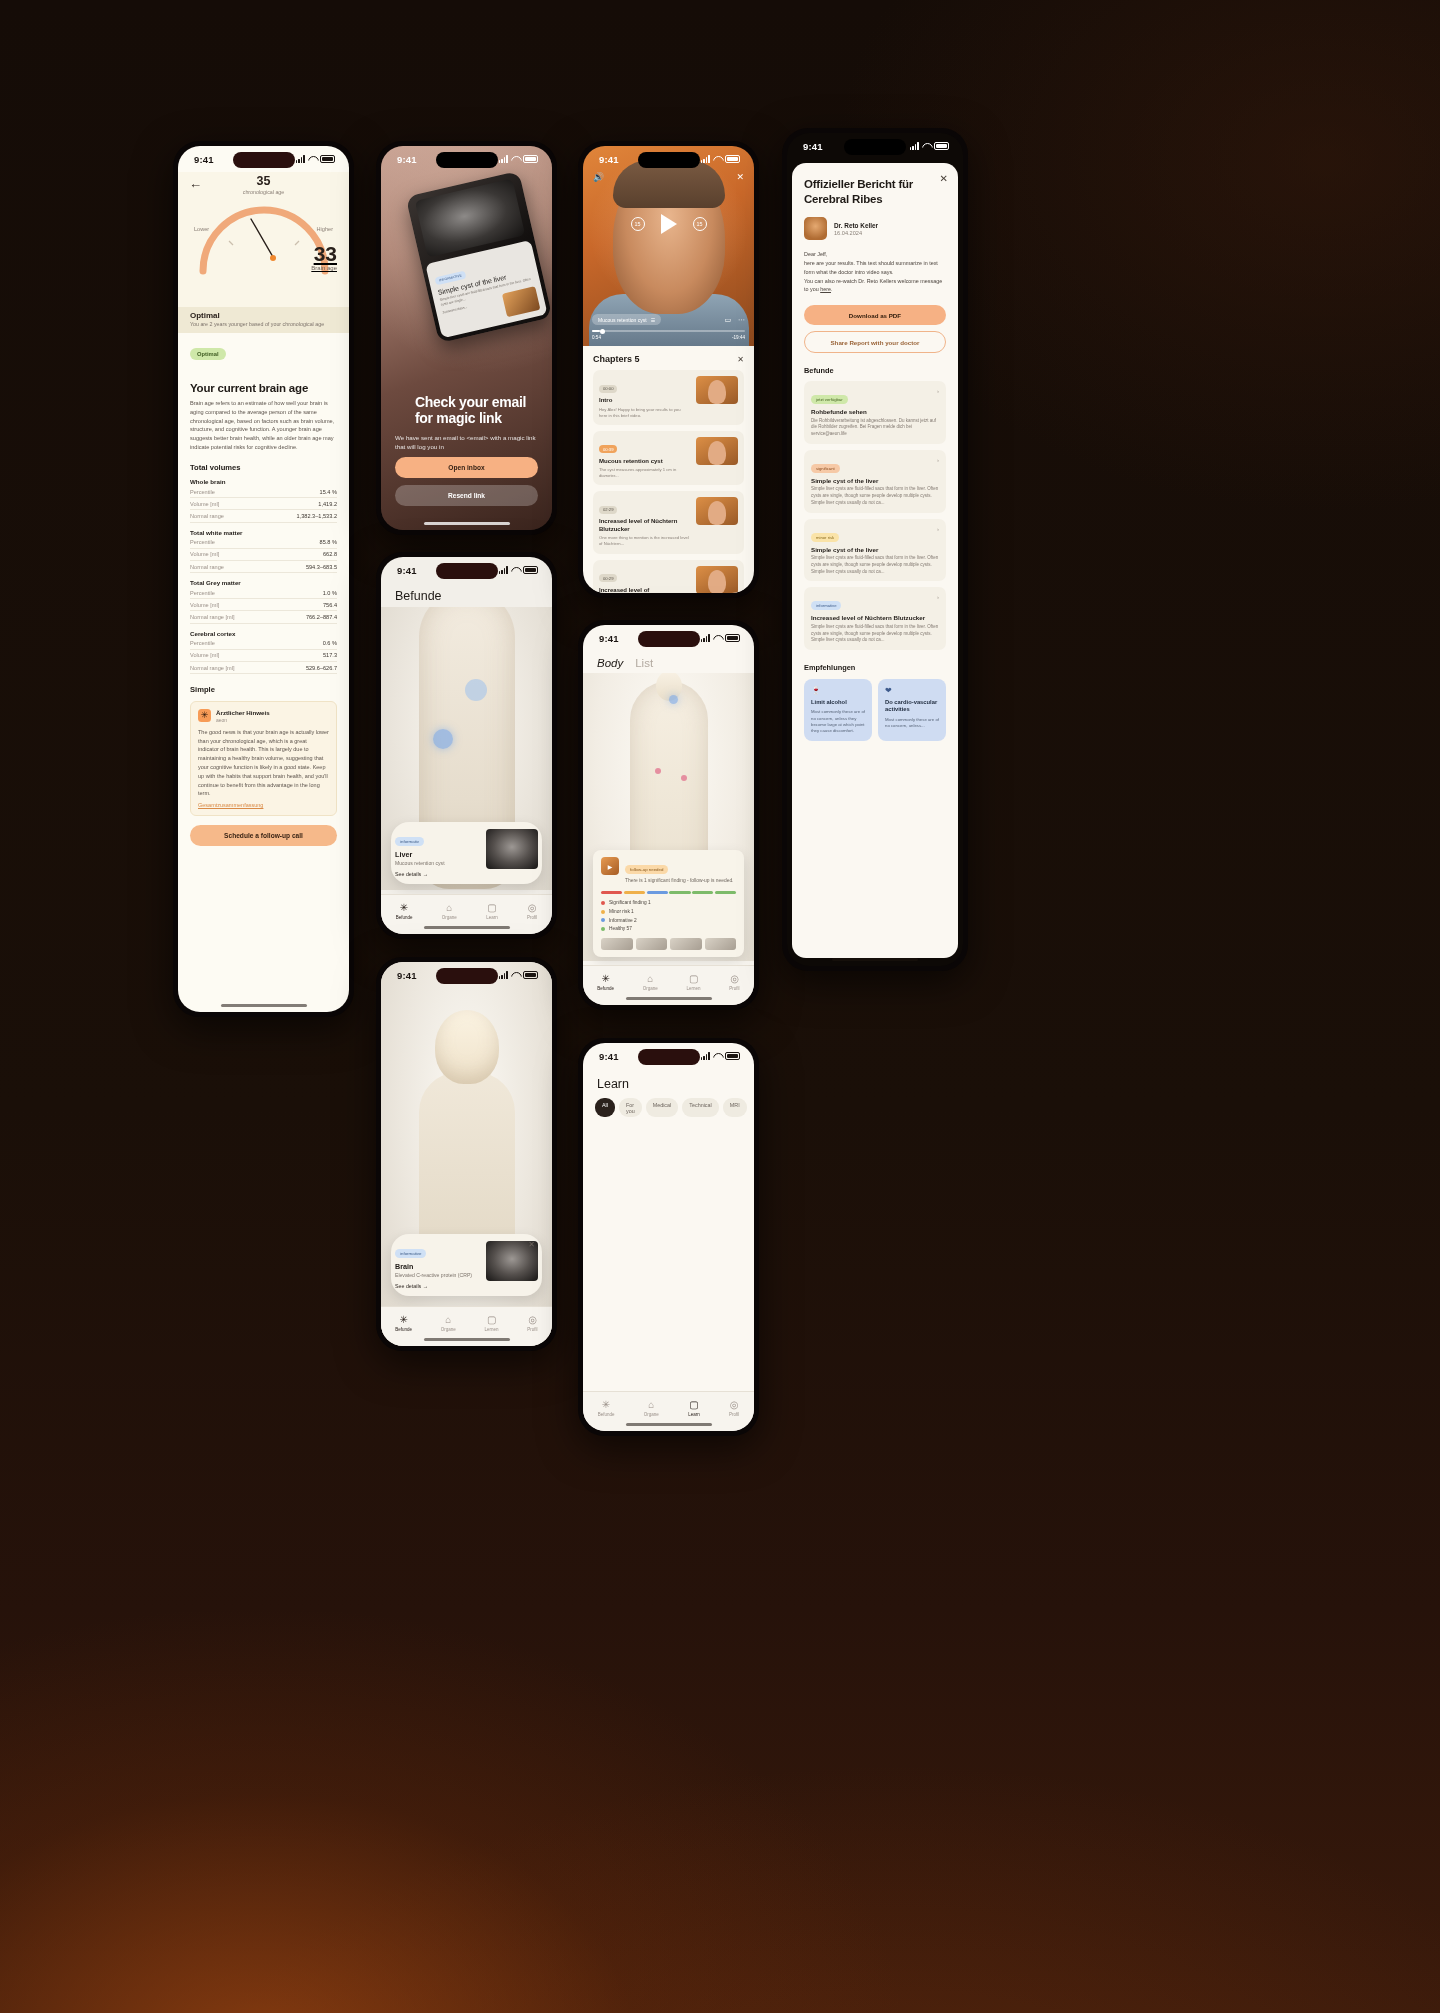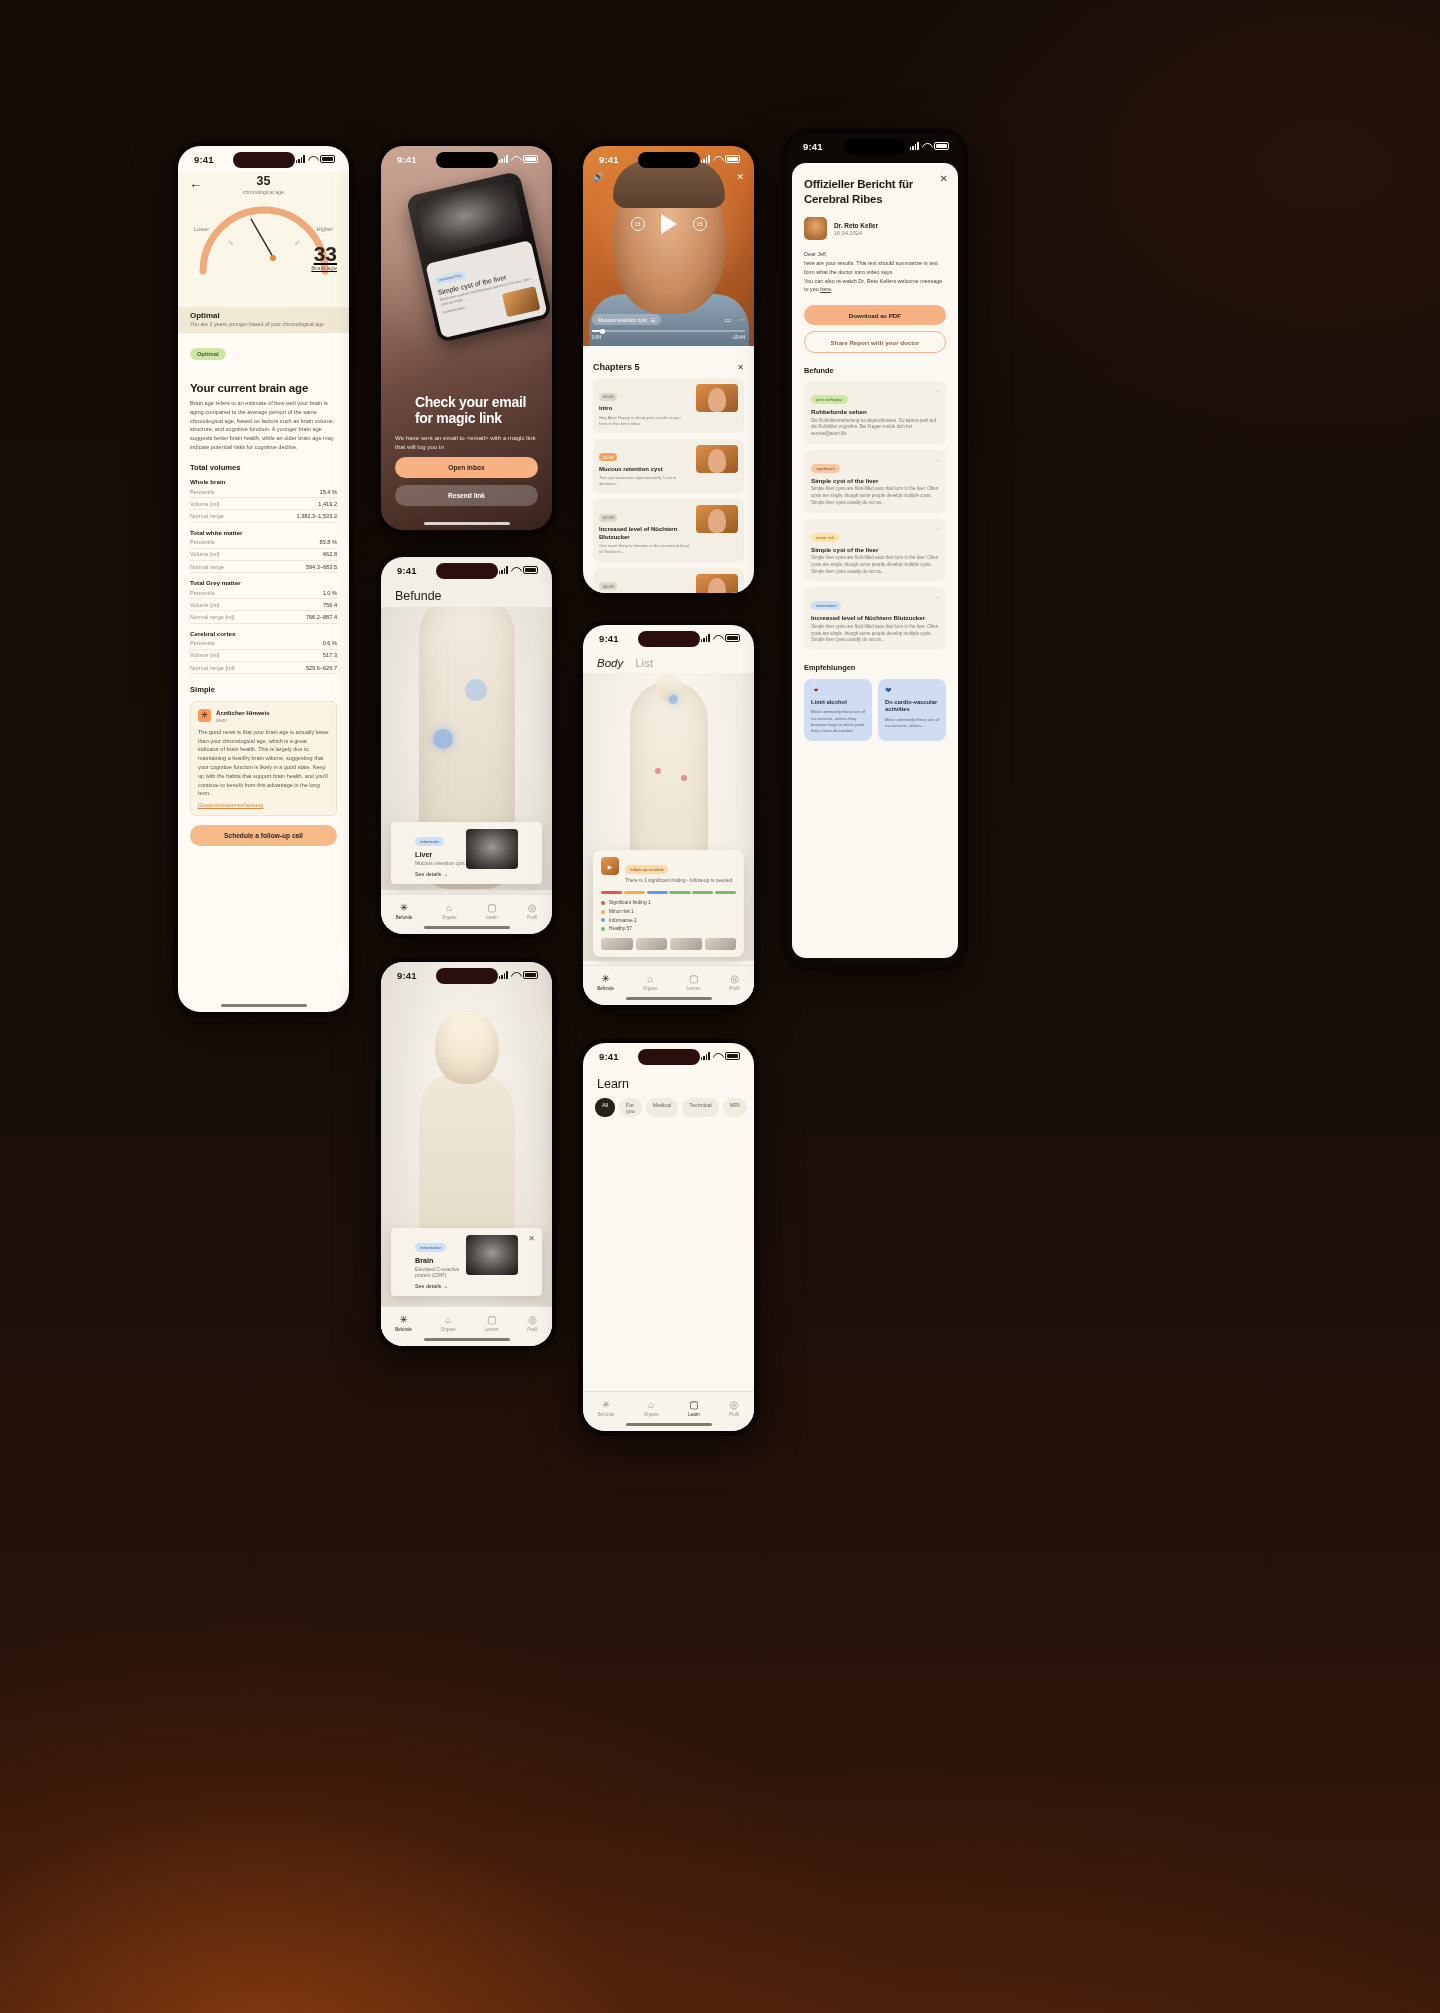--- a/index.html
+++ b/index.html
@@ -179,21 +179,21 @@
     width:96px; height:300px;
     background:linear-gradient(180deg,#f3ece0,#e6ddcd 70%, #dad0be);
     border-radius:48px 48px 30px 30px;
     box-shadow:inset 0 0 28px rgba(160,140,115,.35);
   }
   .dot { position:absolute; border-radius:50%; }
   .dot.blue { background:rgba(104,159,235,.55); box-shadow:0 0 9px rgba(104,159,235,.5); }
   .dot.lblue { background:rgba(150,190,240,.5); }
   .finding-card {
     position:absolute; left:10px; right:10px; bottom:50px;
-    background:#f7f3ea; border-radius:4px; padding:7px 24px;
+    background:#f7f3ea; border-radius:18px; padding:7px 4px;
     box-shadow:0 5px 14px rgba(0,0,0,.13); display:flex; 
   }
   .fc-l { flex:1; }
   .fc-tag { display:inline-block; background:#cfe0f5; color:#42608c; font-size:4.4px; padding:2px 5px; border-radius:6px; }
   .fc-h { font-size:7.2px; font-weight:600; color:#1f1a16; margin-top:3px; }
   .fc-p { font-size:5.1px; color:#7c736b; margin-top:1.5px; }
   .fc-link { font-size:5.3px; color:#2f2823; margin-top:5px; }
   .fc-img { width:52px; height:40px; border-radius:4px; background:
     radial-gradient(ellipse at 50% 45%, #9d9894 0%, #55504d 50%, #171514 100%); flex:0 0 auto; }
   .tabbar {
@@ -252,21 +252,21 @@
   .v-ic { color:#fff; font-size:9px; cursor:pointer; }
   .v-bottom { position:absolute; left:0; right:0; bottom:6px; padding:0 9px; }
   .v-chip { display:inline-flex; align-items:center; gap:4px; background:rgba(255,255,255,.26);
     color:#fff; font-size:5px; padding:2.5px 6px; border-radius:8px; }
   .v-row { display:flex; justify-content:space-between; align-items:center; }
   .v-icons { display:flex; gap:7px; color:#fff; font-size:7px; }
   .v-prog { margin-top:5px; height:2px; border-radius:2px; background:rgba(255,255,255,.35); position:relative; cursor:pointer; }
   .v-prog i { position:absolute; left:0; top:0; bottom:0; width:5%; background:#fff; border-radius:2px; }
   .v-prog b { position:absolute; left:5%; top:-1.5px; width:5px; height:5px; background:#fff; border-radius:50%; }
   .v-times { display:flex; justify-content:space-between; color:#fff; font-size:4.6px; margin-top:3px; }
-  .ch-panel { position:absolute; left:0; right:0; top:200px; bottom:0; background:#fbf8f1; padding:16px 10px 0; }
+  .ch-panel { position:absolute; left:0; right:0; top:200px; bottom:0; background:#fbf8f1; padding:8px 10px 0; }
   .ch-head { display:flex; justify-content:space-between; align-items:center; }
   .ch-title { font-size:9px; font-weight:600; color:#1f1a16; }
   .ch-item { display:flex; gap:7px; background:#f3efe5; border-radius:7px; padding:6px; margin-top:6px; }
   .ch-l { flex:1; }
   .ch-time { display:inline-block; background:#ded8c9; color:#5b544a; font-size:4.2px; padding:1.5px 4px; border-radius:4px; }
   .ch-time.on { background:#f0a35c; color:#fff; }
   .ch-h { font-size:6px; font-weight:600; color:#1f1a16; margin-top:3px; line-height:1.25; }
   .ch-p { font-size:4.2px; color:#8b827a; margin-top:2px; line-height:1.45; }
   .ch-thumb { width:42px; height:28px; border-radius:4px; flex:0 0 auto;
     background:linear-gradient(150deg,#dc8f46,#9a5a27); position:relative; overflow:hidden; }

